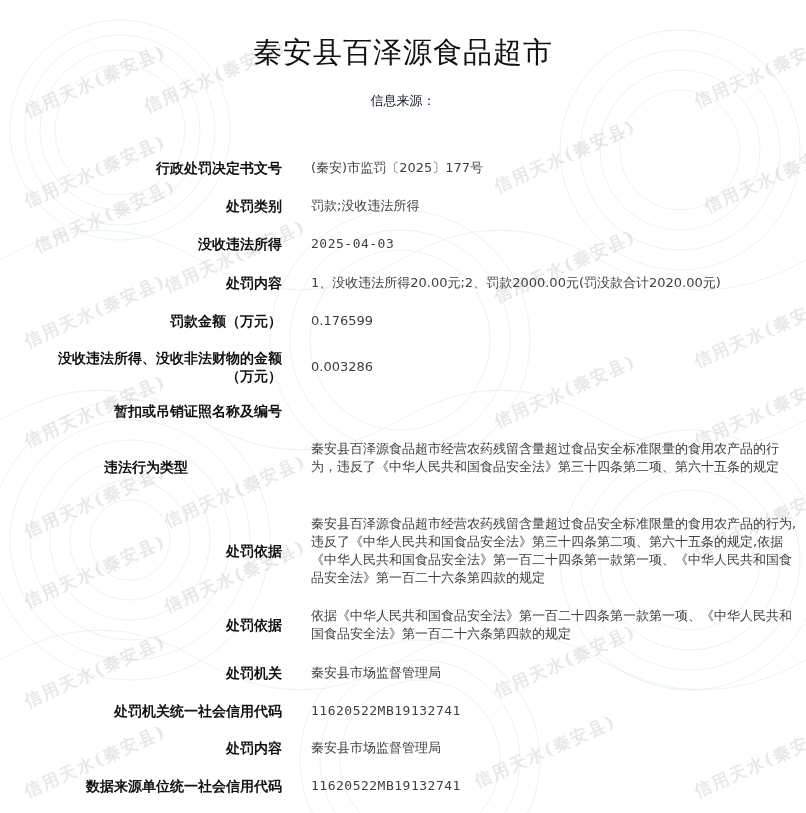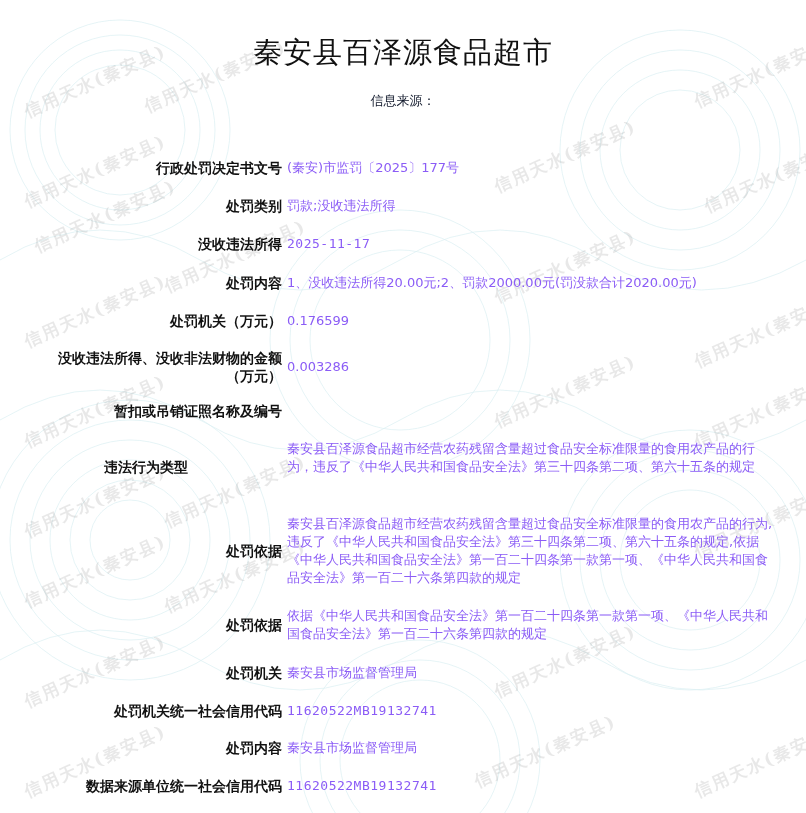--- a/index.html
+++ b/index.html
@@ -34,22 +34,22 @@
     text-align: center; font-size: 13px; color: #0f172a;
   }
   .row { position: absolute; left: 0; width: 806px; }
   .label {
     position: absolute; left: 10px; width: 272px;
     text-align: right; font-weight: bold; font-size: 14px; color: #111;
     font-family: "DejaVu Serif", "Liberation Serif", serif;
     line-height: 18px;
   }
   .value {
-    position: absolute; left: 287px; width: 486px;
-    font-size: 13px; color: #8b5cf6; line-height: 18px;
+    position: absolute; left: 311px; width: 486px;
+    font-size: 13px; color: #404040; line-height: 18px;
   }
   .mono { font-family: "DejaVu Sans Mono", "Liberation Mono", monospace; font-size: 13px; letter-spacing: 0.5px; }
 </style>
 </head>
 <body>
 
 <svg class="bg-pattern" width="806" height="813" viewBox="0 0 806 813">
   <g fill="none" stroke="#cfeaee" stroke-width="0.7" opacity="0.75">
     <circle cx="120" cy="130" r="110"></circle>
       <circle cx="120" cy="130" r="95"></circle>
@@ -117,30 +117,30 @@
     <div class="value">(秦安)市监罚〔2025〕177号</div>
   </div>
 
   <div class="row" style="top:197px;">
     <div class="label">处罚类别</div>
     <div class="value">罚款;没收违法所得</div>
   </div>
 
   <div class="row" style="top:235px;">
     <div class="label">没收违法所得</div>
-    <div class="value mono">2025-11-17</div>
+    <div class="value mono">2025-04-03</div>
   </div>
 
   <div class="row" style="top:274px;">
     <div class="label">处罚内容</div>
     <div class="value">1、没收违法所得20.00元;2、罚款2000.00元(罚没款合计2020.00元)</div>
   </div>
 
   <div class="row" style="top:312px;">
-    <div class="label">处罚机关（万元）</div>
+    <div class="label">罚款金额（万元）</div>
     <div class="value">0.176599</div>
   </div>
 
   <div class="row" style="top:349px;">
     <div class="label">
       <div>没收违法所得、没收非法财物的金额</div>
       <div>（万元）</div>
     </div>
     <div class="value" style="top:9px;">0.003286</div>
   </div>

